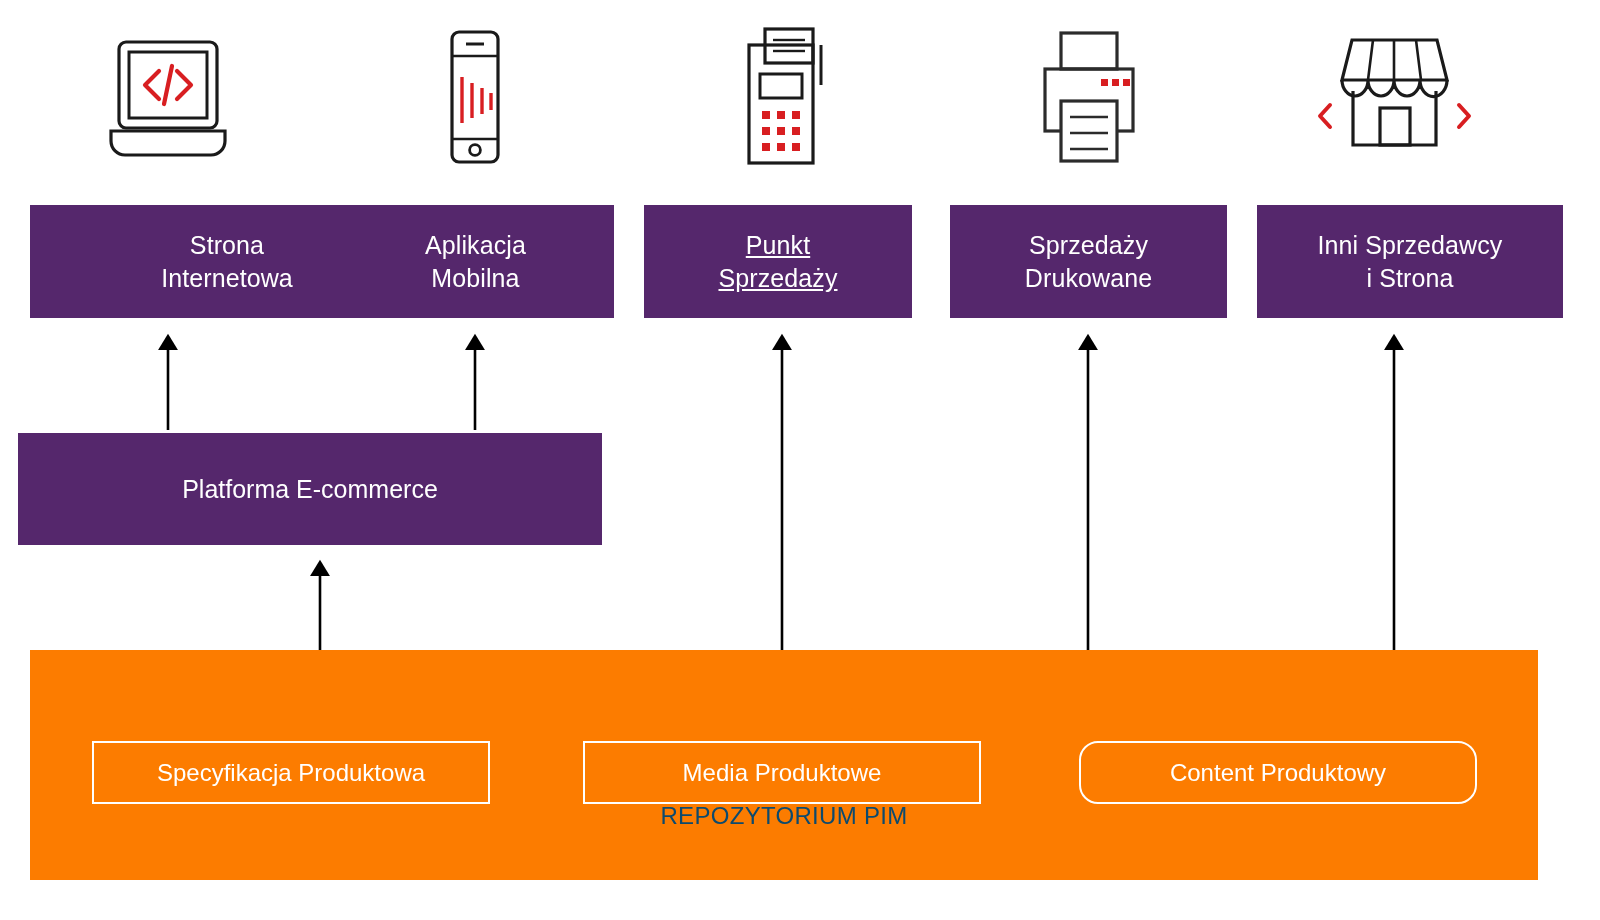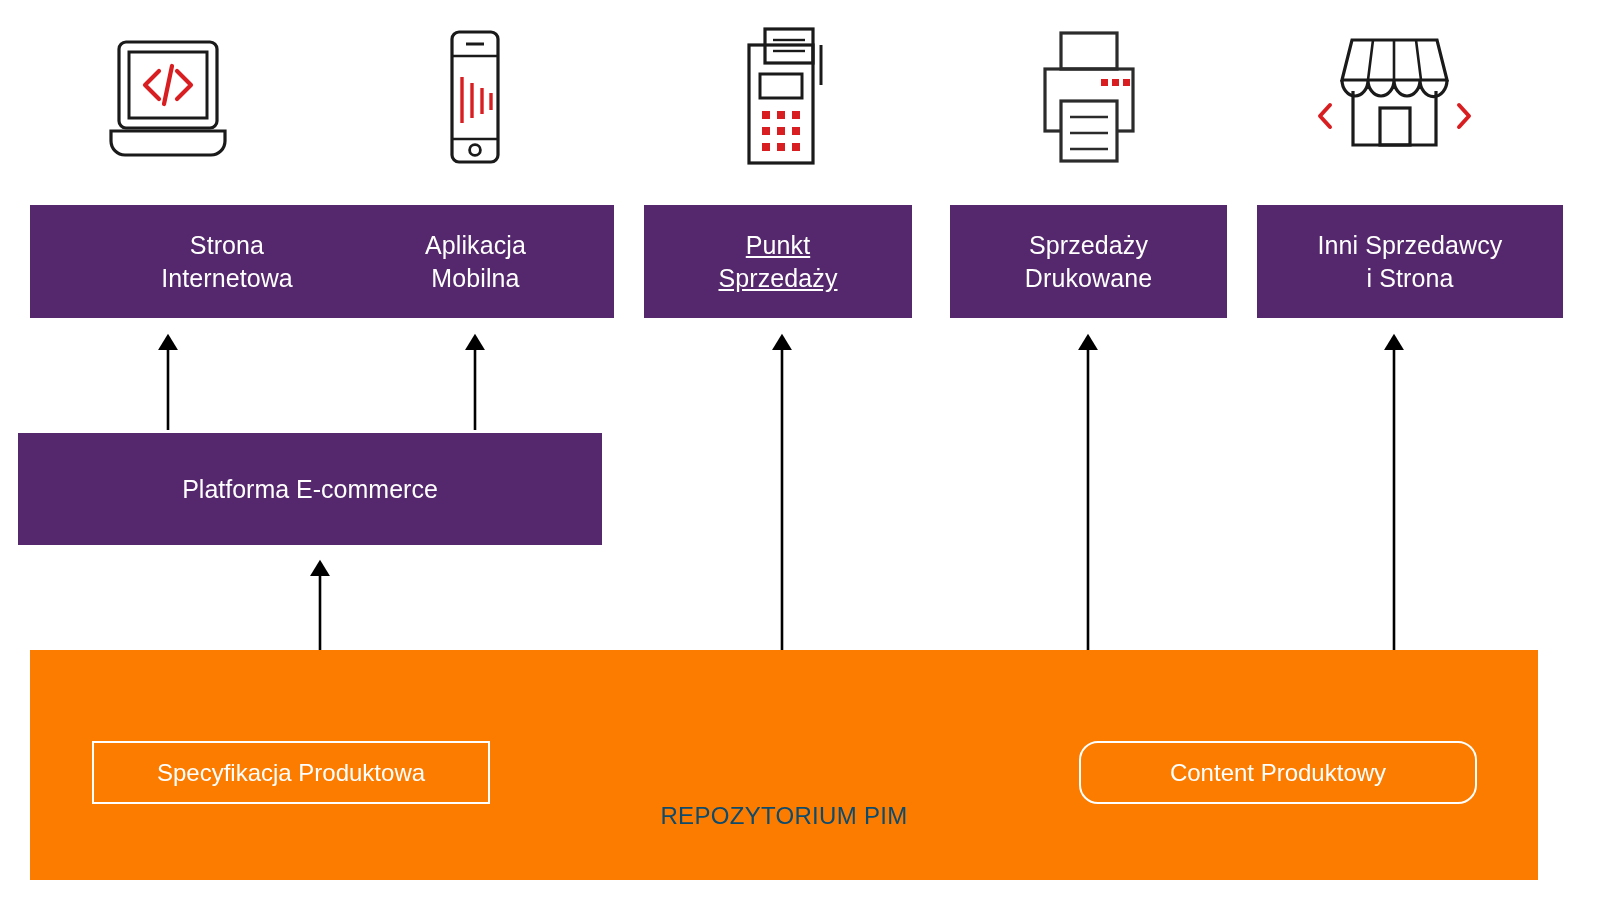--- a/index.html
+++ b/index.html
@@ -214,20 +214,23 @@
   </div>
 
   <div class="platform-box">
     <span>Platforma E-commerce</span>
   </div>
 
   <div class="pim-block">
     <div class="pim-inner" style="left:62px; width:398px;">
       <span>Specyfikacja Produktowa</span>
     </div>
+    <div class="pim-inner" style="left:553px; width:398px;">
+      <span>Media Produktowe</span>
+    </div>
     <div class="pim-inner" style="left:1049px; width:398px;border-radius:19px;">
       <span>Content Produktowy</span>
     </div>
     <div class="pim-caption">REPOZYTORIUM PIM</div>
   </div>
 
   <svg class="arrow-svg">
     <defs>
       <marker id="arrowhead" markerWidth="9" markerHeight="9" refX="3.2" refY="4.5" orient="auto" markerUnits="strokeWidth">
         <path d="M0,0.6 L0,8.4 L6.4,4.5 z" fill="#000000"></path>

